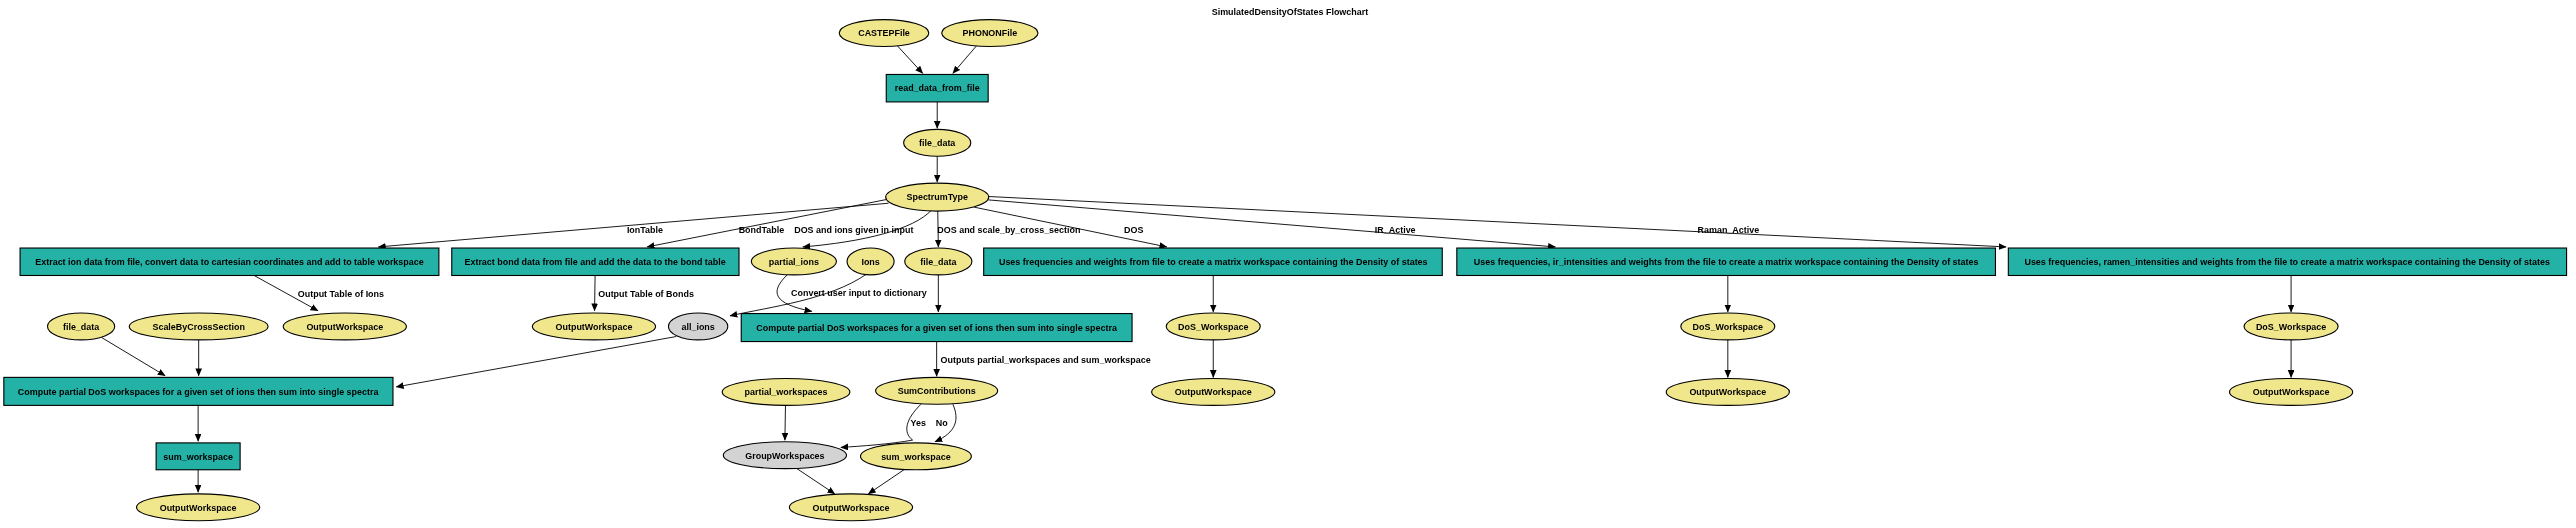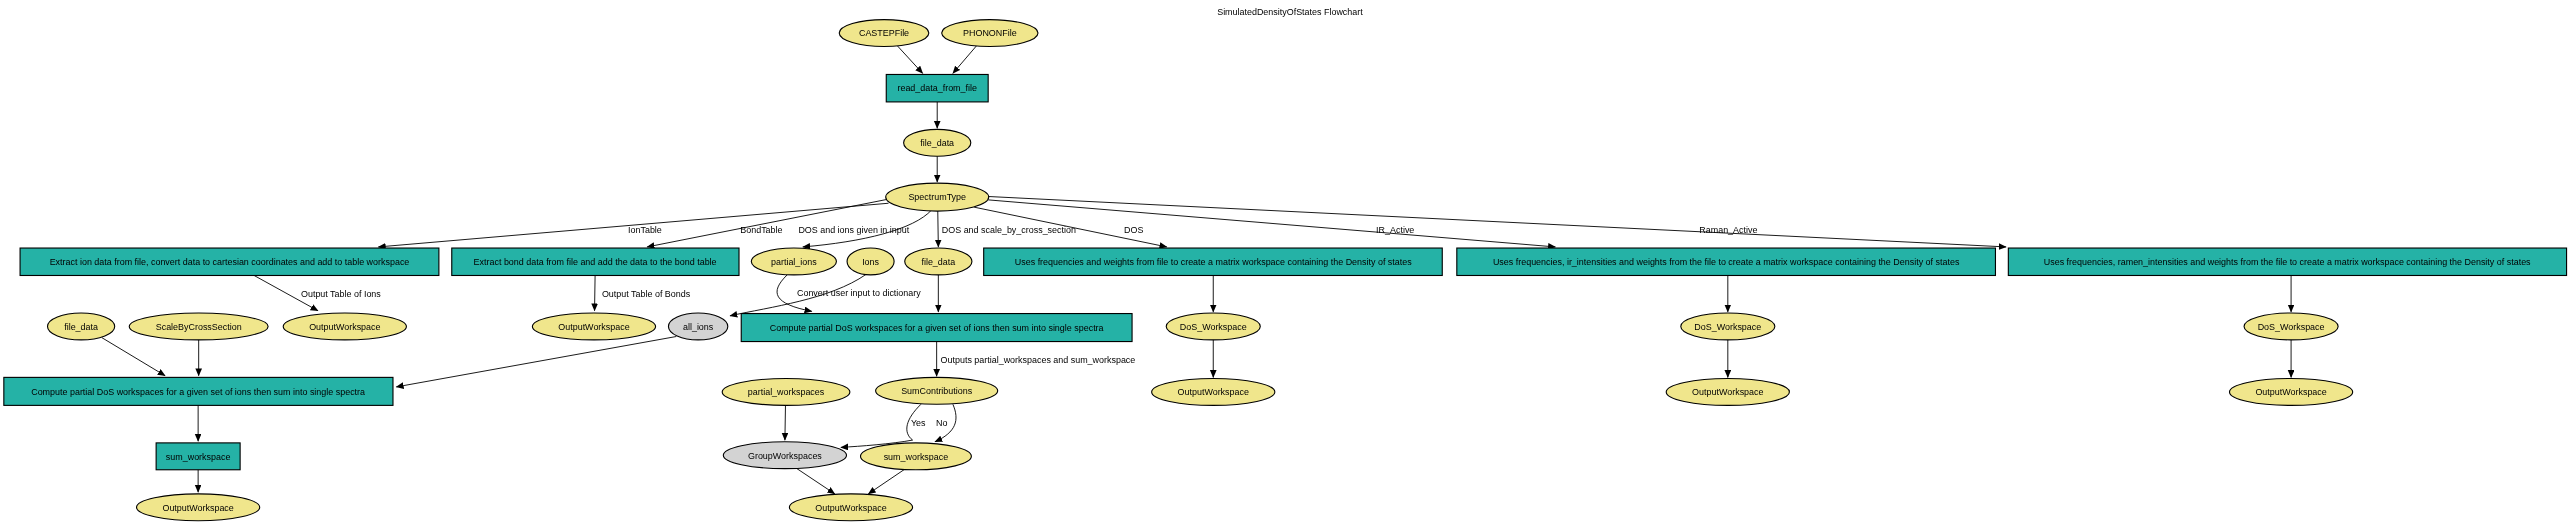--- a/index.html
+++ b/index.html
@@ -3,21 +3,21 @@
 <meta charset="utf-8">
 <style>
   :root{
     --process_fill:#25b2a6;
     --parameter_fill:#f0e68c;
     --intermediate_fill:#d3d3d3;
     --stroke:#000000;
     --background:#ffffff;
   }
   html,body{margin:0;padding:0;background:var(--background);}
-  .canvas-wrap{width:2340px;height:528px;background:var(--background);}
+  .canvas-wrap{width:2340px;height:528px;background:var(--background);font-weight:bold;}
   svg{display:block;font-family:"Liberation Sans","DejaVu Sans",sans-serif;}
   .proc{fill:var(--process_fill);stroke:var(--stroke);stroke-width:2;}
   .param{fill:var(--parameter_fill);stroke:var(--stroke);stroke-width:2;}
   .interm{fill:var(--intermediate_fill);stroke:var(--stroke);stroke-width:2;}
   .edge{fill:none;stroke:var(--stroke);stroke-width:1.6;}
   text{fill:#000;font-size:16px;}
   .nodelabel{text-anchor:middle;}
   .edgelabel{text-anchor:middle;}
   .edgelabel.start{text-anchor:start;}
   .title{text-anchor:middle;font-size:16px;}

